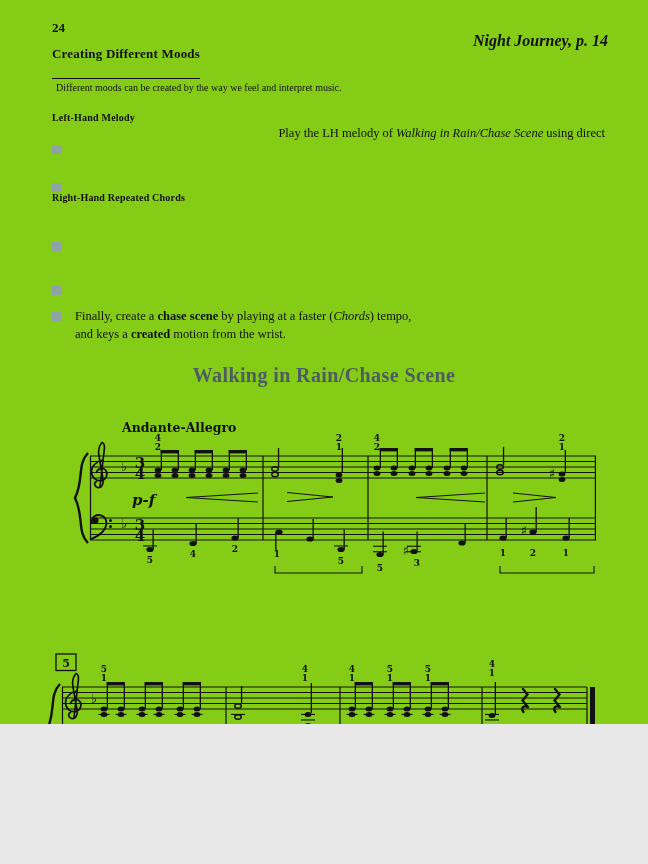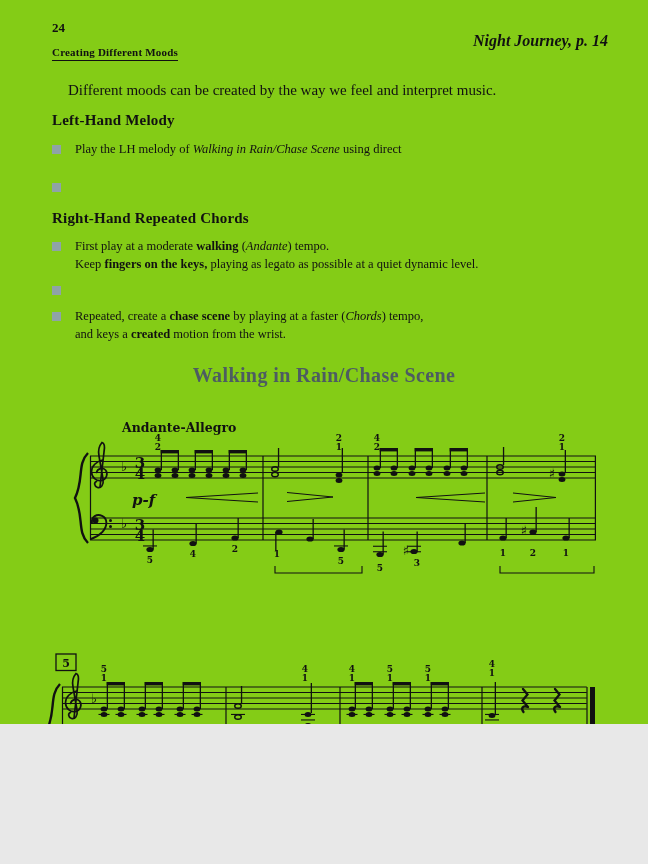--- a/index.html
+++ b/index.html
@@ -1,23 +1,23 @@
 <!DOCTYPE html>
 <html><head>
 <meta charset="utf-8">
 <style>
   html,body{margin:0;padding:0;background:#e8e8e8;}
   .page{position:relative;width:648px;height:724px;background:#84cc16;overflow:hidden;
         font-family:"Liberation Serif", serif;color:#111;}
   .abs{position:absolute;}
   .page-num{left:52px;top:20px;font-size:13px;font-weight:bold;}
   .header-ref{right:40px;top:32px;font-size:16px;font-weight:bold;font-style:italic;}
-  .h-main{left:52px;top:46px;font-size:11px;font-weight:bold;border-bottom:1.7px solid #111;padding-bottom:2px;letter-spacing:.2px;}
-  .h-sec{left:52px;font-size:15px;font-weight:bold;letter-spacing:.2px;}
-  .body-text{left:68px;font-size:15px;}
+  .h-main{left:52px;top:46px;font-size:13px;font-weight:bold;border-bottom:1.7px solid #111;padding-bottom:16px;letter-spacing:.2px;}
+  .h-sec{left:52px;font-size:10px;font-weight:bold;letter-spacing:.2px;}
+  .body-text{left:56px;font-size:10px;}
   .bullet-sq{width:9px;height:9px;background:#8fa3a7;position:absolute;left:52px;}
   .bullet-tx{position:absolute;left:75px;width:530px;font-size:12.5px;line-height:18px;}
   .bd{font-weight:bold;}
   .it{font-style:italic;}
   .score-title{left:0;top:364px;width:648px;text-align:center;font-size:20px;font-weight:bold;color:#4d5c62;letter-spacing:.4px;}
   svg text{font-family:"DejaVu Serif", serif;fill:#111;}
   .fing{font-size:9px;font-weight:bold;text-anchor:middle;}
   .tsig{font-size:15px;font-weight:bold;text-anchor:middle;}
   .acc{font-family:"DejaVu Sans", sans-serif;font-size:13px;text-anchor:middle;}
   .tempo{font-size:12.5px;font-weight:bold;}
@@ -32,39 +32,35 @@
   <div class="abs page-num">24</div>
   <div class="abs header-ref">Night Journey, p. 14</div>
 
   <div class="abs h-main">Creating Different Moods</div>
 
   <div class="abs body-text" style="top:82px;">Different moods can be created by the way we feel and interpret music.</div>
 
   <div class="abs h-sec" style="top:112px;">Left-Hand Melody</div>
 
   <div class="bullet-sq" style="top:145px;"></div>
-  <div class="bullet-tx" style="top:140px;">
+  <div class="bullet-tx" style="top:124px;text-align:right;">
     <span>Play the LH melody of </span><span class="it">Walking in Rain/Chase Scene</span><span> using direct</span><br>
   </div>
 
   <div class="bullet-sq" style="top:183px;"></div>
 
-  <div class="abs h-sec" style="top:210px;">Right-Hand Repeated Chords</div>
+  <div class="abs h-sec" style="top:192px;">Right-Hand Repeated Chords</div>
 
   <div class="bullet-sq" style="top:242px;"></div>
-  <div class="bullet-tx" style="top:237px;">
-    <span>First play at a moderate </span><span class="bd">walking</span><span> (</span><span class="it">Andante</span><span>) tempo.</span><br>
-    <span>Keep </span><span class="bd">fingers on the keys,</span><span> playing as legato as possible at a quiet dynamic level.</span>
-  </div>
 
   <div class="bullet-sq" style="top:286px;"></div>
 
   <div class="bullet-sq" style="top:312px;"></div>
   <div class="bullet-tx" style="top:307px;">
-    <span>Repeated, create a </span><span class="bd">chase scene</span><span> by playing at a faster (</span><span class="it">Chords</span><span>) tempo,</span><br>
+    <span>Finally, create a </span><span class="bd">chase scene</span><span> by playing at a faster (</span><span class="it">Chords</span><span>) tempo,</span><br>
     <span>and keys a </span><span class="bd">created</span><span> motion from the wrist.</span>
   </div>
 
   <div class="abs score-title">Walking in Rain/Chase Scene</div>
 
   <svg class="abs" style="left:0;top:0;" width="648" height="864" viewBox="0 0 648 864">
     <defs>
       <g id="ep8" fill="#111">
         <ellipse cx="0" cy="0" rx="3.4" ry="2.5"></ellipse>
           <ellipse cx="0" cy="5.5" rx="3.4" ry="2.5"></ellipse>

